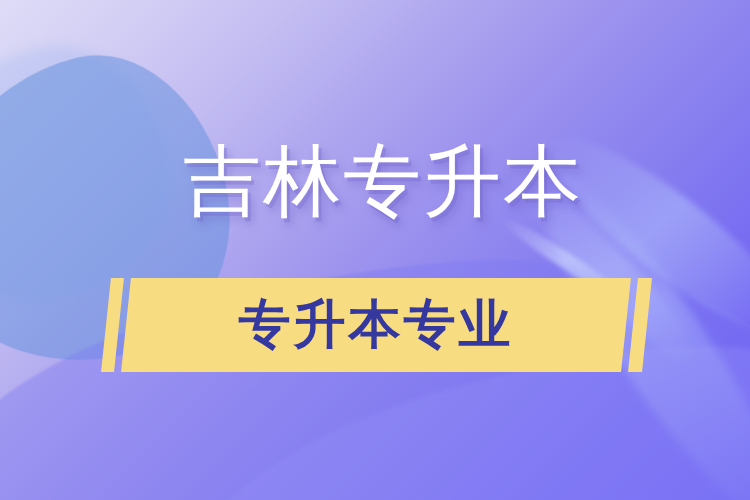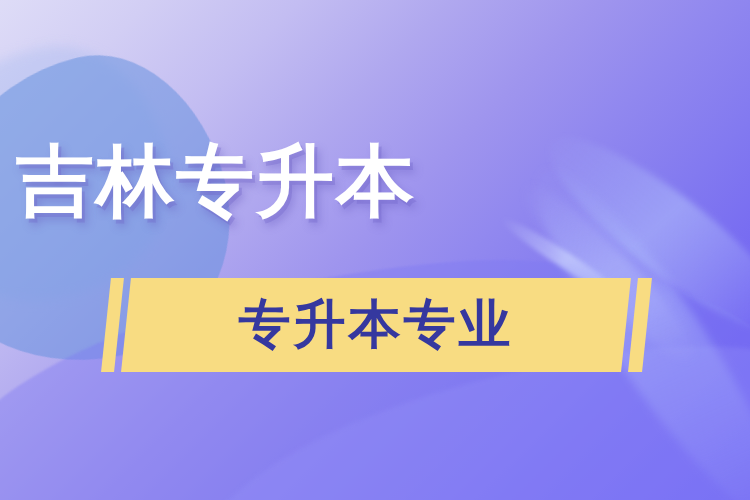--- a/index.html
+++ b/index.html
@@ -126,24 +126,24 @@
     border-radius: 50%;
     filter: blur(2px);
   }
 
   
   .title {
     position: absolute;
     left: 0;
     right: 0;
     top: 142px;
-    text-align: left;
+    text-align: center;
     font-size: 78px;
     line-height: 1.0;
-    font-weight: 700;
+    font-weight: 400;
     color: #ffffff;
     letter-spacing: 2px;
     text-shadow:
        3px 4px 0px rgba(108, 96, 200, 0.30),
        5px 7px 9px rgba(96, 84, 186, 0.38);
     white-space: nowrap;
     padding-left: 16px;
   }
 
   

